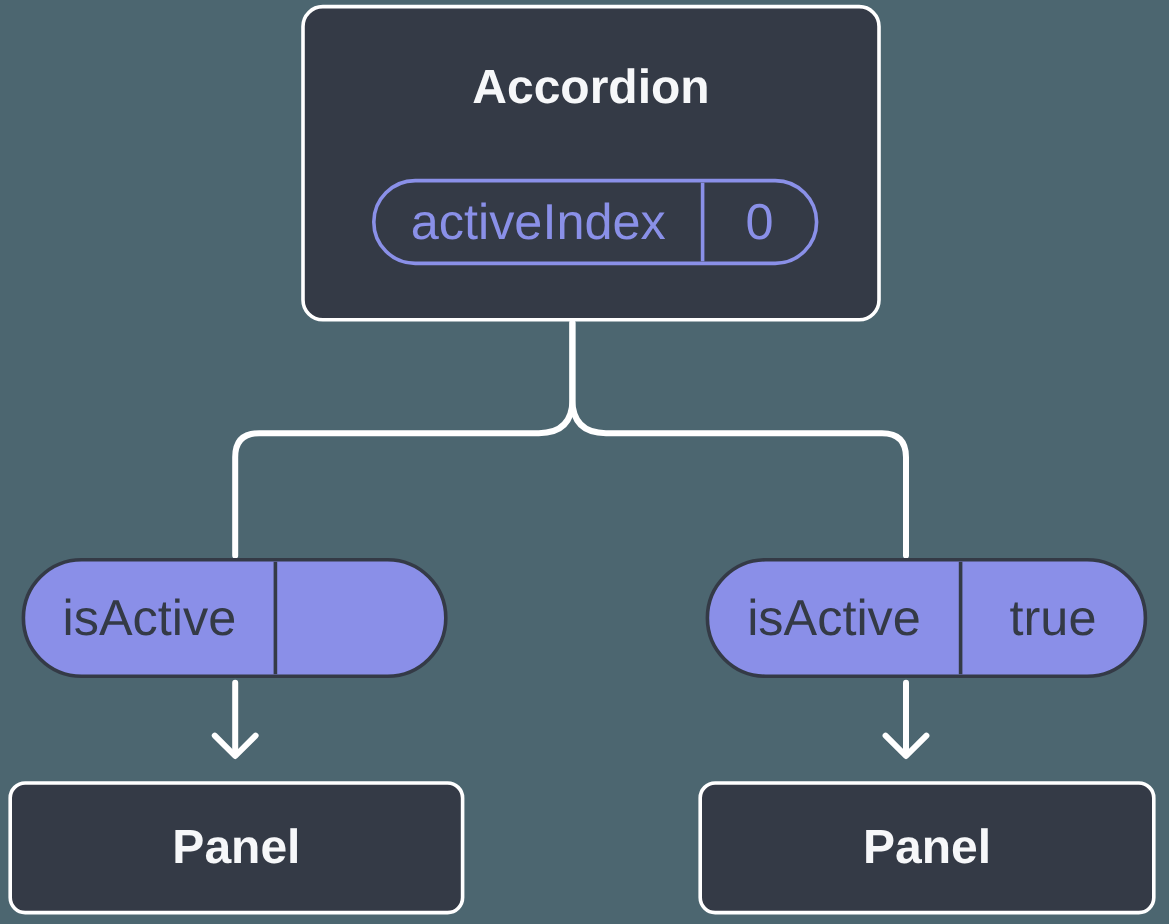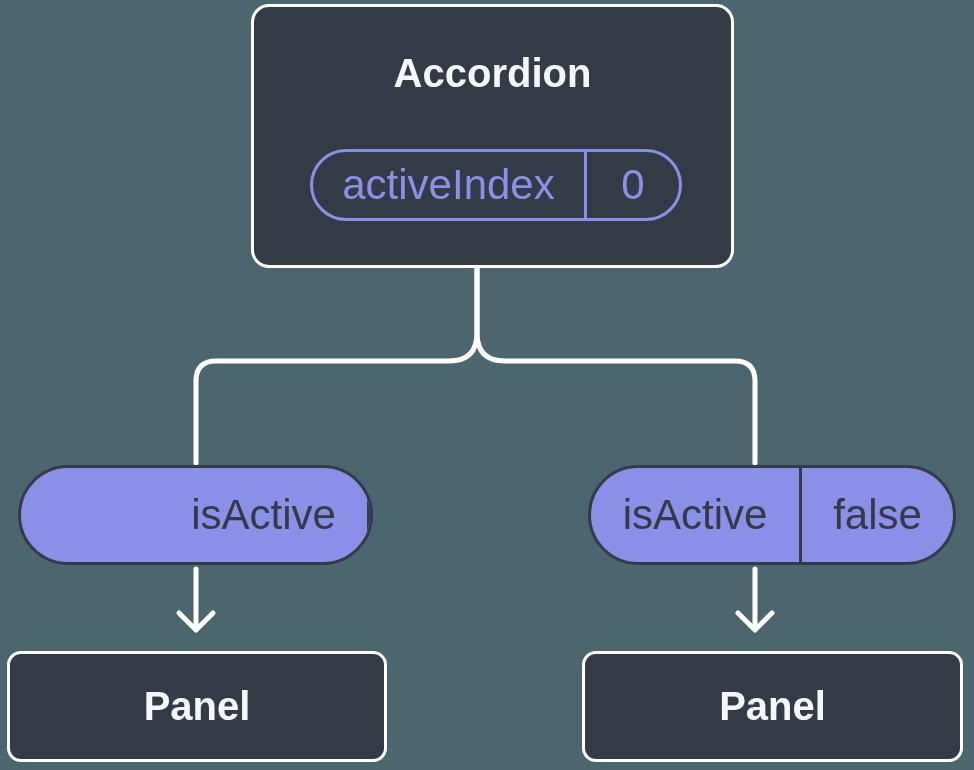--- a/index.html
+++ b/index.html
@@ -79,21 +79,20 @@
     border-right: 3px solid var(--pill-outline);
   }
   .pill-state .cell-value { flex: 1 1 auto; }
   .pill-prop {
     position: absolute;
     background: var(--pill-fill);
     border: 3px solid var(--pill-dark-text);
     color: var(--pill-dark-text);
     top: 465px;
     height: 100px;
-    justify-content: flex-end;
   }
   .pill-prop .cell-label { border-right: 3px solid var(--pill-dark-text); }
   .pill-prop .cell-value { flex: 1 1 auto; }
   .pill-prop-left { left: 18px; width: 355px; }
   .pill-prop-left .cell-label { flex: 0 0 210px; }
   .pill-prop-right { left: 588px; width: 368px; }
   .pill-prop-right .cell-label { flex: 0 0 211px; }
   .node-panel {
     width: 380px; height: 111px;
     top: 651px;
@@ -132,21 +131,21 @@
       <div class="cell cell-value">0</div>
     </div>
   </div>
 
   <div class="pill pill-prop pill-prop-left">
     <div class="cell cell-label">isActive</div>
   </div>
 
   <div class="pill pill-prop pill-prop-right">
     <div class="cell cell-label">isActive</div>
-    <div class="cell cell-value">false</div>
+    <div class="cell cell-value">true</div>
   </div>
 
   <div class="node node-panel node-panel-left">
     <div>Panel</div>
   </div>
 
   <div class="node node-panel node-panel-right">
     <div>Panel</div>
   </div>
 

